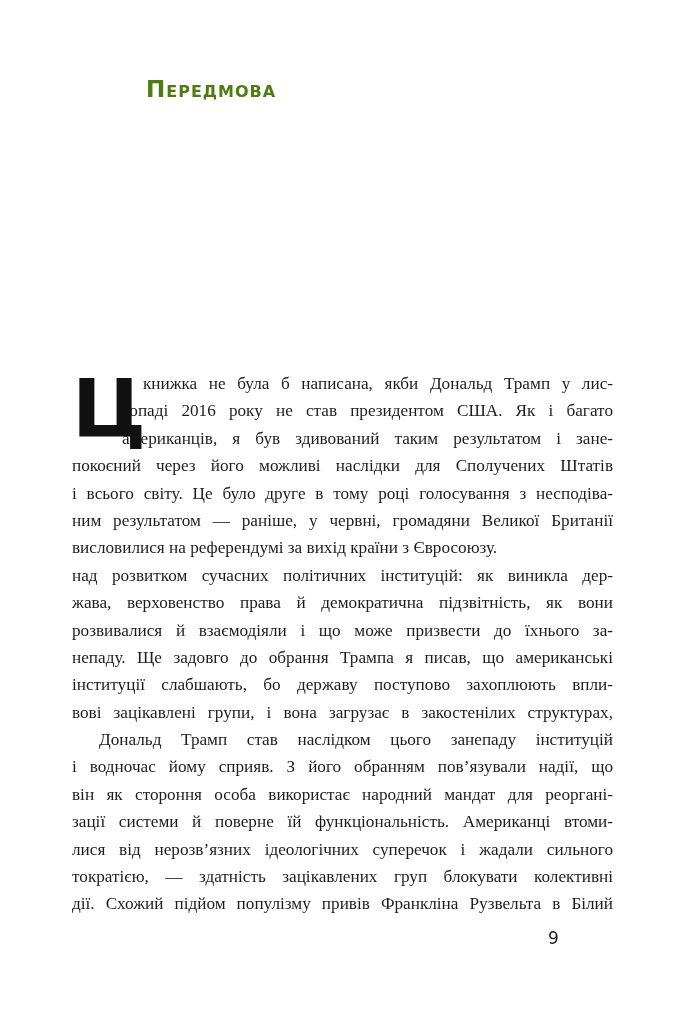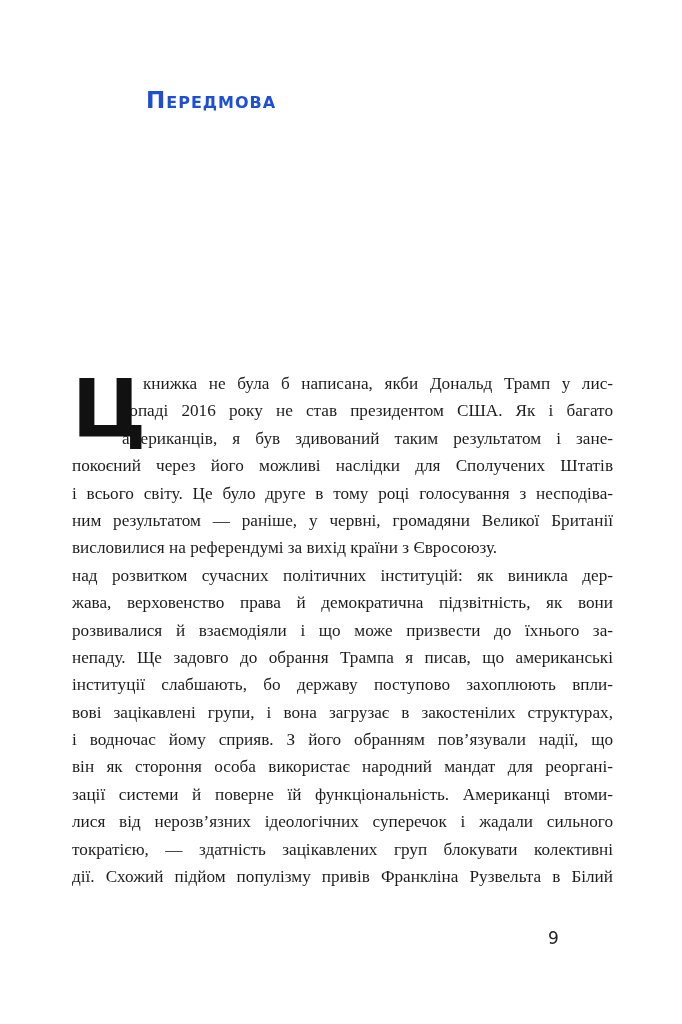--- a/index.html
+++ b/index.html
@@ -10,26 +10,26 @@
     body {
       width: 682px;
       height: 1024px;
       position: relative;
       overflow: hidden;
       color: #1a1a1a;
     }
     .page-title {
       position: absolute;
       left: 146px;
-      top: 87px;
+      top: 76px;
       font-family: "DejaVu Sans", sans-serif;
       font-weight: bold;
       font-size: 23px;
       letter-spacing: 1px;
-      color: #1d4ed8;
+      color: #4d7c0f;
       margin: 0;
       font-variant: small-caps;
     }
     .body-text {
       position: absolute;
       left: 72px;
       top: 370px;
       width: 541px;
       font-family: "DejaVu Serif", serif;
       font-size: 17.2px;
@@ -97,20 +97,21 @@
   <div>
     <span class="line">над розвитком сучасних політичних інституцій: як виникла дер-</span>
     <span class="line">жава, верховенство права й демократична підзвітність, як вони</span>
     <span class="line">розвивалися й взаємодіяли і що може призвести до їхнього за-</span>
     <span class="line">непаду. Ще задовго до обрання Трампа я писав, що американські</span>
     <span class="line">інституції слабшають, бо державу поступово захоплюють впли-</span>
     <span class="line">вові зацікавлені групи, і вона загрузає в закостенілих структурах,</span>
   </div>
 
   <div>
+    <span class="line indent">Дональд Трамп став наслідком цього занепаду інституцій</span>
     <span class="line">і водночас йому сприяв. З його обранням пов’язували надії, що</span>
     <span class="line">він як стороння особа використає народний мандат для реоргані-</span>
     <span class="line">зації системи й поверне їй функціональність. Американці втоми-</span>
     <span class="line">лися від нерозв’язних ідеологічних суперечок і жадали сильного</span>
     <span class="line">тократією, — здатність зацікавлених груп блокувати колективні</span>
     <span class="line">дії. Схожий підйом популізму привів Франкліна Рузвельта в Білий</span>
   </div>
 </div>
 
 <div class="page-number">9</div>

